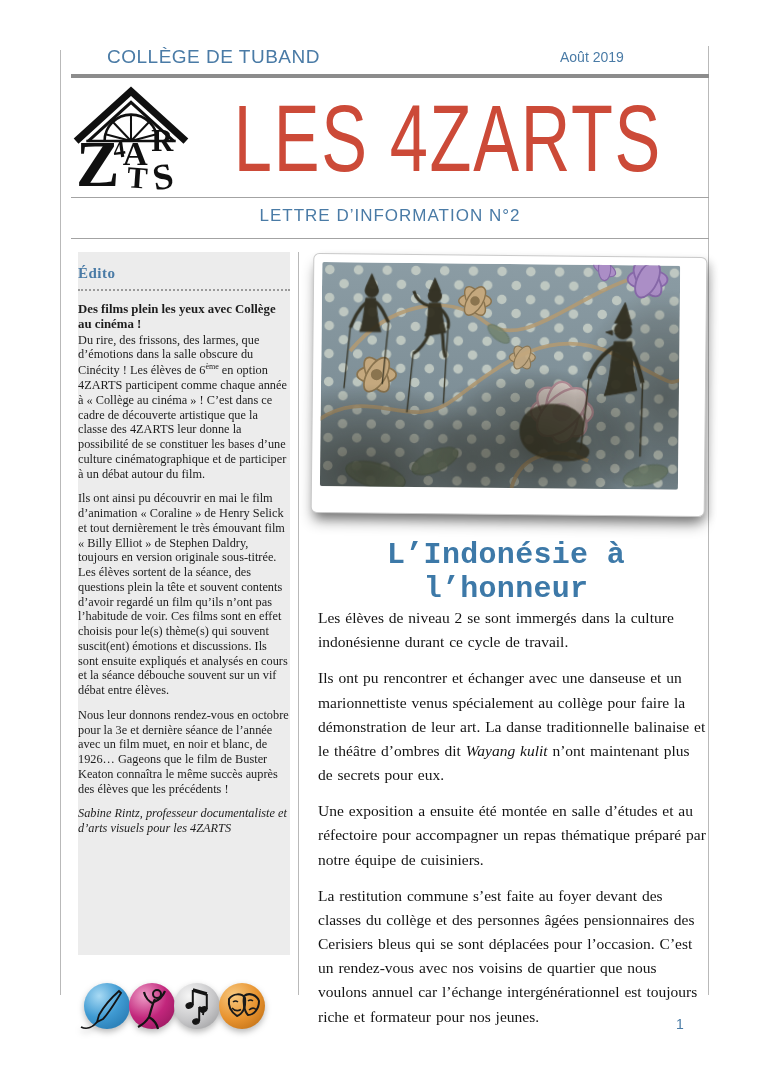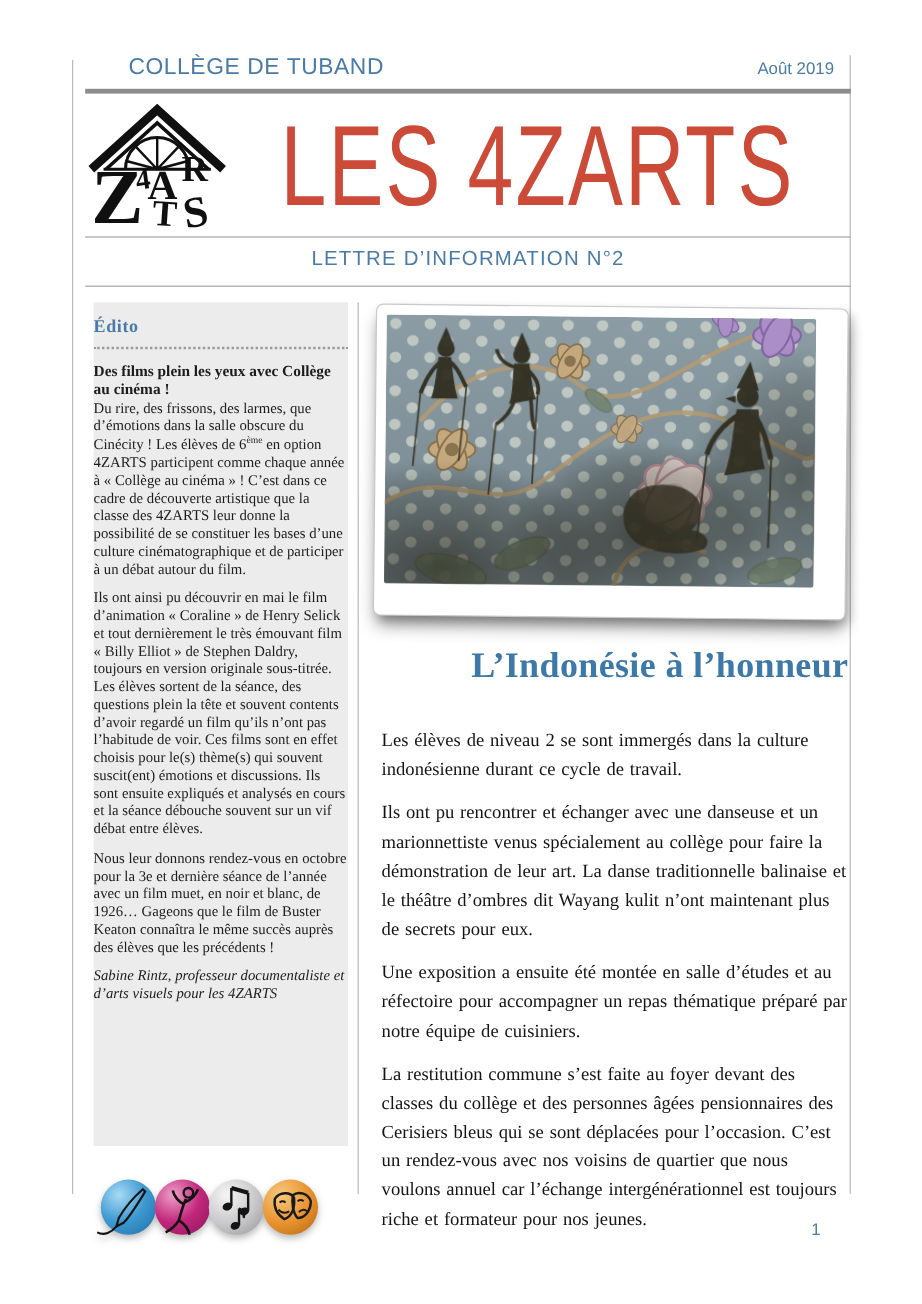--- a/index.html
+++ b/index.html
@@ -10,21 +10,21 @@
   }
   .abs{position:absolute;}
 
   
   .vline{position:absolute;width:1px;background:#b9b9b9;}
   .hline{position:absolute;height:1px;background:#a3a3a3;}
   .thickline{position:absolute;height:4px;background:#8c8c8c;}
 
   
   .school{left:78px;top:46px;font-family:"Liberation Sans",sans-serif;font-size:19px;letter-spacing:.5px;color:#4a7ba6;margin-left:29px;}
-  .date{left:560px;top:49px;width:135px;text-align:right;font-family:"Liberation Sans",sans-serif;font-size:14px;color:#4a7ba6;}
+  .date{left:560px;top:49px;width:135px;font-family:"Liberation Sans",sans-serif;font-size:14px;color:#4a7ba6;}
   .masthead{
     left:193px;top:86px;width:510px;height:104px;display:flex;align-items:center;justify-content:center;
     font-family:"Liberation Sans",sans-serif;font-weight:100;font-size:78px;letter-spacing:2px;color:#cc4a38;
     transform:scale(.88,1.22);transform-origin:50% 50%;white-space:nowrap;
   }
   .subtitle{left:70px;top:206px;width:640px;text-align:center;font-family:Liberation Sans, sans-serif;
     font-size:17px;letter-spacing:1px;color:#4a7ba6;}
 
   
   .edito{
@@ -40,24 +40,24 @@
 
   
   .photo-frame{
     left:312px;top:255px;width:376px;height:242px;background:#fff;border:1px solid #c9c9c9;border-radius:6px;
     padding:8px;box-shadow:0 10px 14px -3px rgba(0,0,0,.45), 4px 4px 8px rgba(0,0,0,.18);
     transform:rotate(.6deg);
   }
   .photo-frame svg{display:block;border-radius:2px;}
 
   
-  .headline{left:305px;top:538px;width:402px;text-align:right;font-size:30px;font-weight:bold;color:#3d79a8;letter-spacing:.3px;}
+  .headline{left:305px;top:538px;width:402px;text-align:center;font-size:30px;font-weight:bold;color:#3d79a8;letter-spacing:.3px;font-family:Liberation Mono, monospace;}
   .article{left:318px;top:596px;width:388px;font-size:15.5px;line-height:1.56;color:#141414;word-spacing:1px;}
   .article p{margin:10px 0 12px 0;}
-  .article .it{}
+  .article .it{font-style:italic;}
 
   
   .balls{left:84px;top:983px;display:flex;align-items:center;filter:drop-shadow(0 3px 3px rgba(0,0,0,.28));}
   .ball{width:46px;height:46px;border-radius:50%;margin-right:-1px;position:relative;}
   .ball svg{position:absolute;left:0;top:0;overflow:visible;}
   .ball-pen{background:radial-gradient(circle at 33% 28%, #a8daf4 0%, #3f9ad2 48%, #1f6ea6 100%);}
   .ball-dance{background:radial-gradient(circle at 33% 28%, #ee9ec7 0%, #c2267c 50%, #8d1558 100%);}
   .ball-music{background:radial-gradient(circle at 33% 28%, #f5f5f5 0%, #c7c7c9 55%, #939395 100%);}
   .ball-theatre{background:radial-gradient(circle at 33% 28%, #f7c87f 0%, #e8932f 52%, #b5660f 100%);}
 

